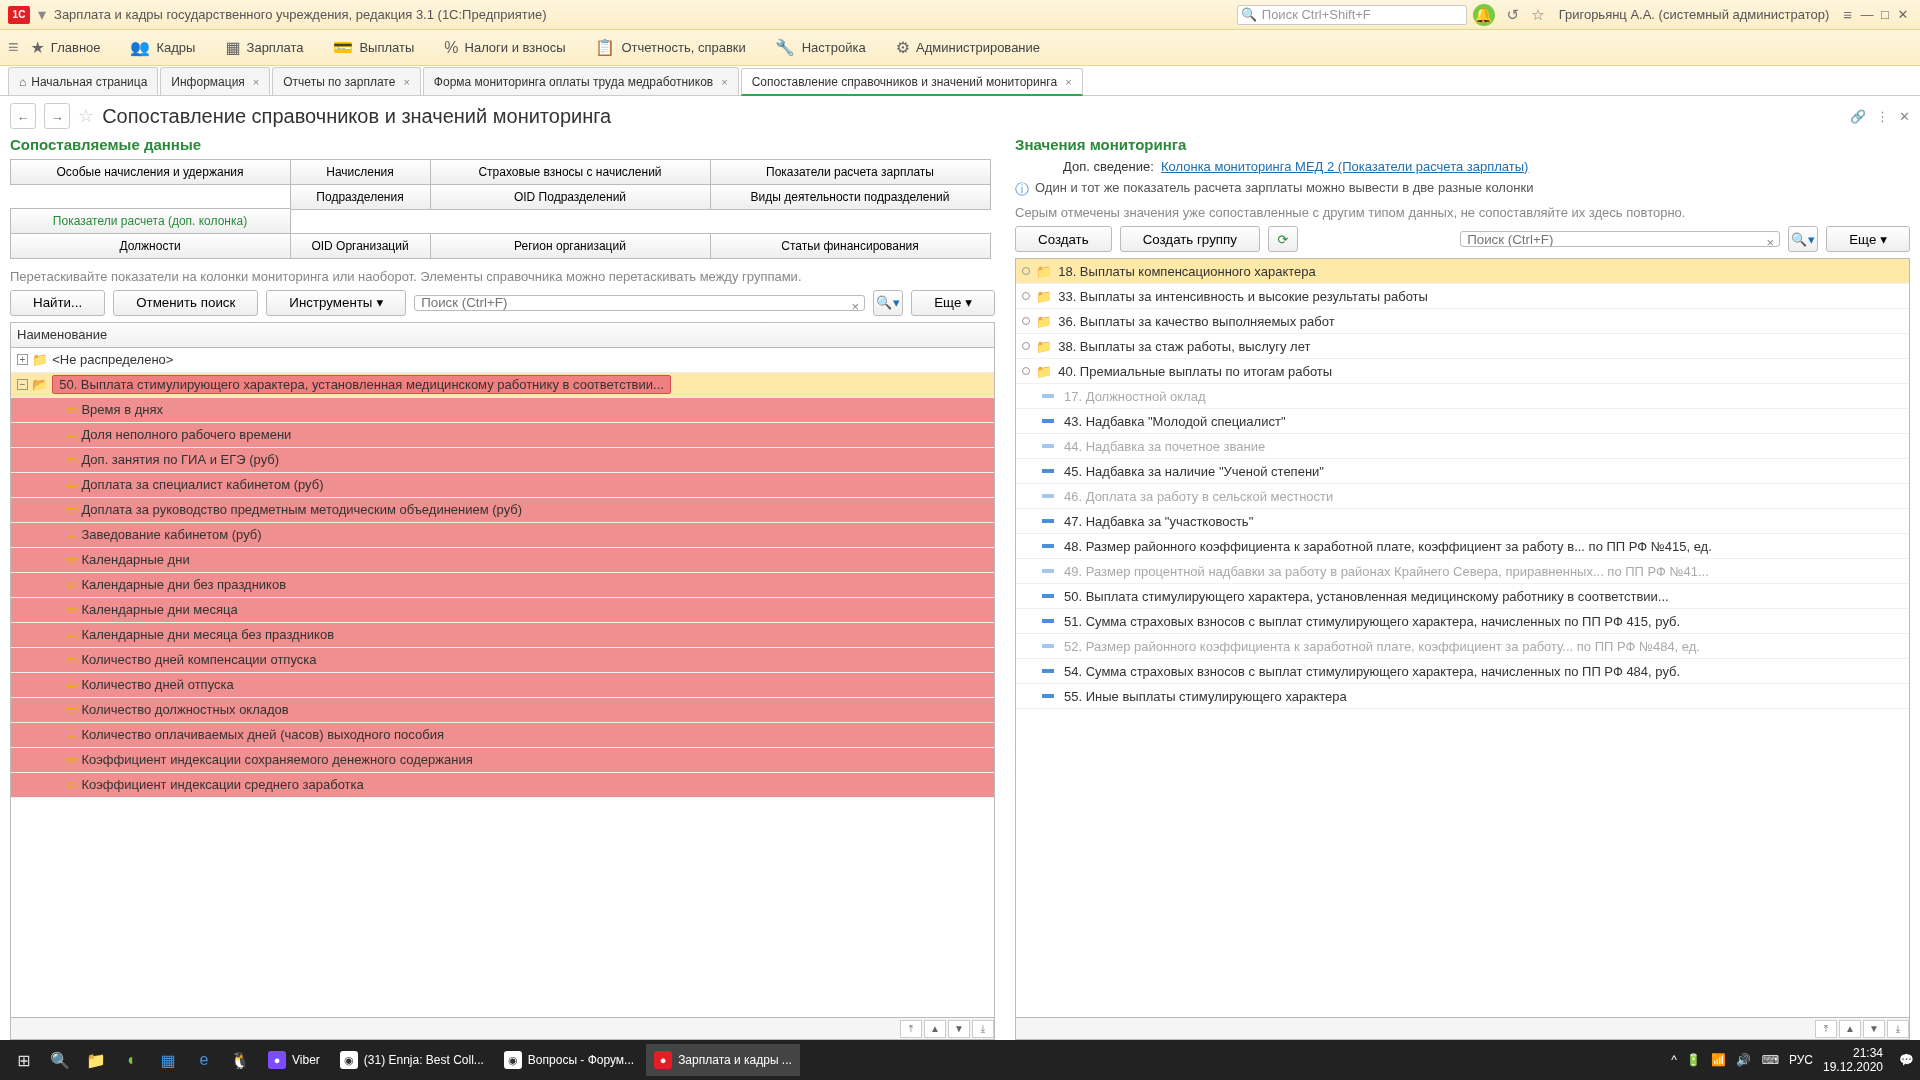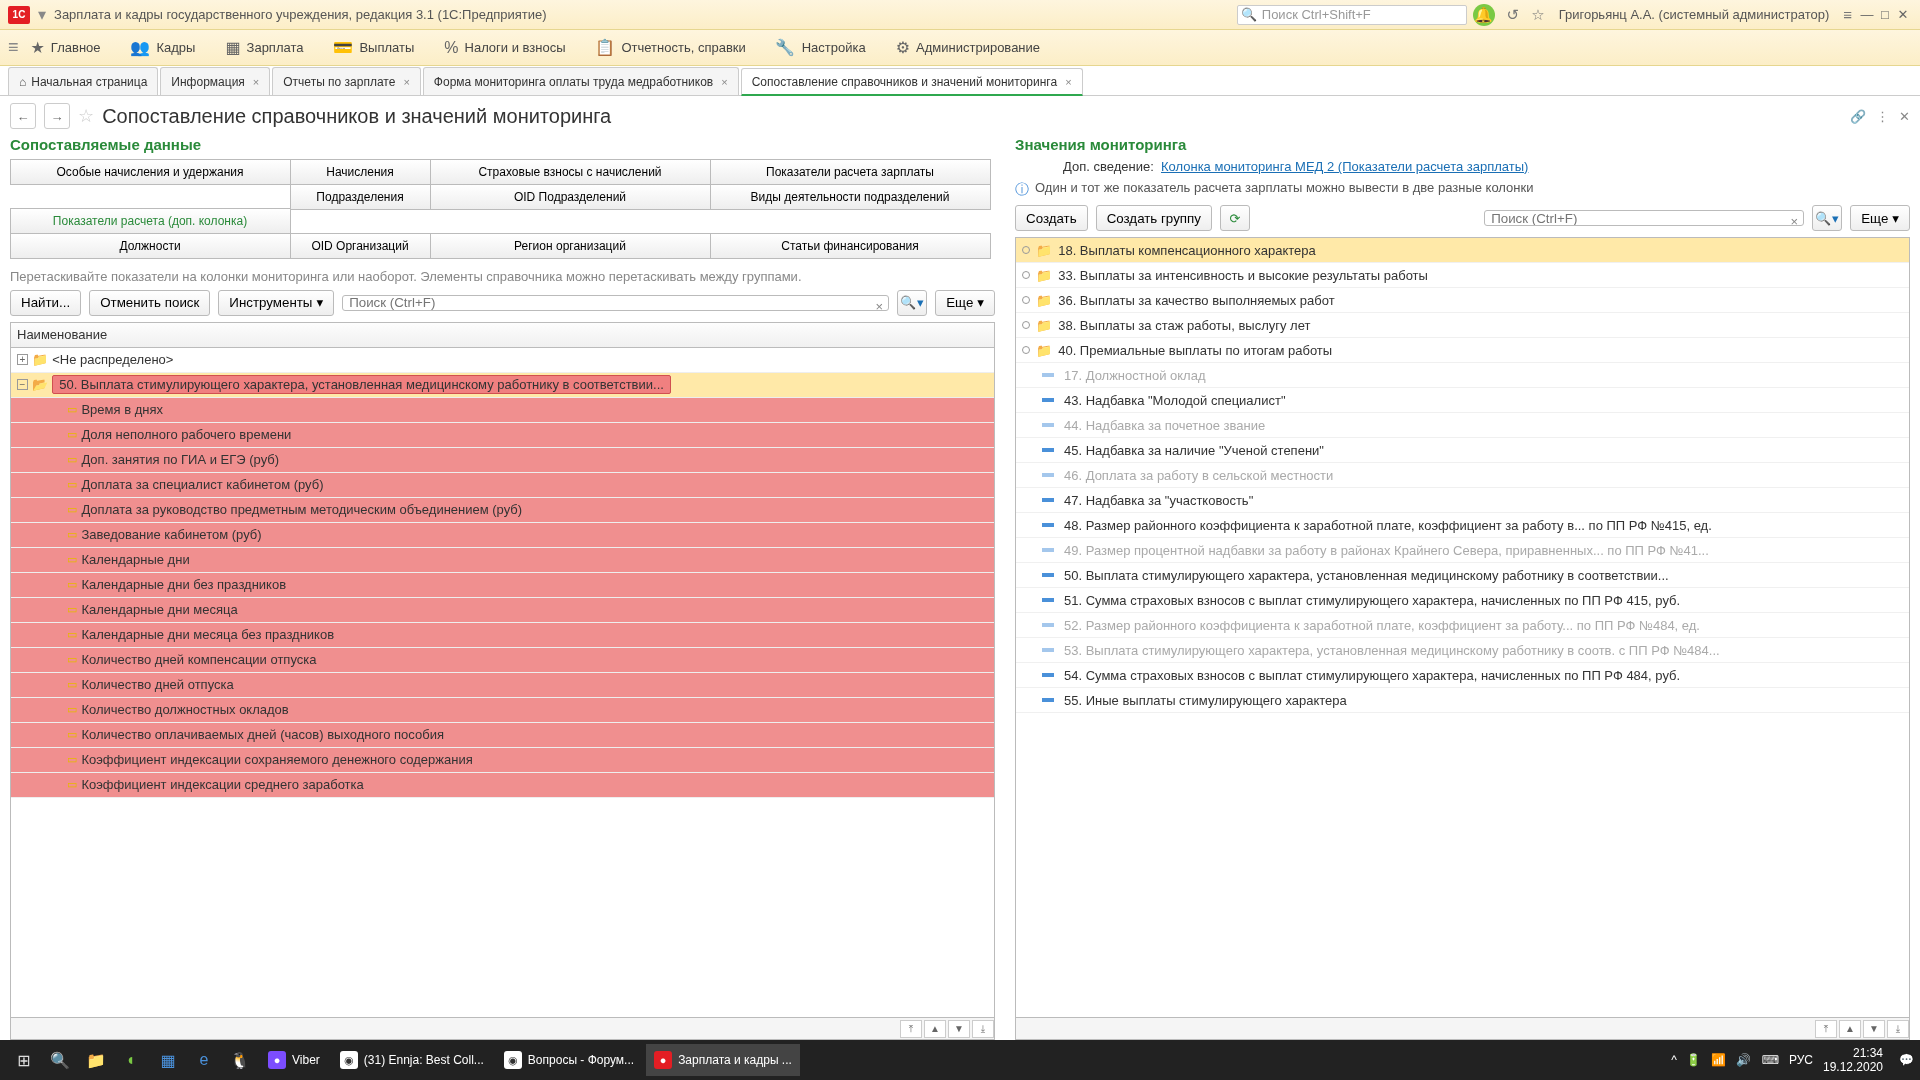--- a/index.html
+++ b/index.html
@@ -44,21 +44,21 @@
 .info-line { display:flex; align-items:flex-start; gap:6px; color:#555; margin-bottom:6px;}
 .info-line .info-ic{color:#4a90d9; font-size:14px; margin-top:1px;}
 .gray-hint { color:#8a8a8a; margin-bottom:6px;}
 
 .btn-grid { display:grid; grid-template-columns: 280px 140px 280px 280px; gap:0; margin-bottom:6px;}
 .btn-grid button { height:26px; border:1px solid #bbb; background:linear-gradient(#fff,#eee); font-size:12px; cursor:pointer; margin:-0.5px;}
 .btn-grid button.sel { color:#2a8a3a;margin-top:24px; }
 
 .note { color:#888; margin:4px 0 6px;}
 .toolbar-row { display:flex; align-items:center; gap:8px; margin-bottom:6px;}
-.toolbar-row .btn { height:26px; padding:0 10px; border:1px solid #bbb; background:linear-gradient(#fff,#eee); border-radius:3px; cursor:pointer; display:flex; align-items:center; gap:4px;}
+.toolbar-row .btn { height:26px; padding:0 22px; border:1px solid #bbb; background:linear-gradient(#fff,#eee); border-radius:3px; cursor:pointer; display:flex; align-items:center; gap:4px;}
 .toolbar-row .search-wrap { flex:1; position:relative;}
 .toolbar-row .search-wrap input { width:100%; height:16px; border:1px solid #bbb; padding:0 24px 0 6px; border-radius:3px;}
 .toolbar-row .search-wrap .clr { position:absolute; right:6px; top:4px; color:#888; cursor:pointer;}
 .toolbar-row .icon-btn { width:30px; height:26px; border:1px solid #bbb; background:linear-gradient(#fff,#eee); border-radius:3px; display:flex;align-items:center;justify-content:center; color:#1a6fb5;}
 
 .tree-header { height:26px; border:1px solid #bbb; background:linear-gradient(#fdfdfd,#f0f0f0); display:flex; align-items:center; padding:0 6px;}
 .tree-body { flex:1; border:1px solid #bbb; border-top:none; overflow:auto; background:#fff;}
 .tree-row { height:25px; display:flex; align-items:center; padding-left:6px; border-bottom:1px solid #eee;}
 .tree-row .exp { width:14px; text-align:center; color:#666; font-size:10px;}
 .tree-row .exp.sq { border:1px solid #999; width:11px;height:11px;line-height:9px;}
@@ -305,20 +305,21 @@
   <div class="right-pane">
     <div class="section-title">Значения мониторинга</div>
     <div class="link-line">
       <span>Доп. сведение:</span>&nbsp;
       <a href="#">Колонка мониторинга МЕД 2 (Показатели расчета зарплаты)</a>
     </div>
     <div class="info-line">
       <span class="info-ic">ⓘ</span>
       <span style="max-width:500px;">Один и тот же показатель расчета зарплаты можно вывести в две разные колонки</span>
     </div>
+    <div class="gray-hint">Серым отмечены значения уже сопоставленные с другим типом данных, не сопоставляйте их здесь повторно.</div>
     <div class="toolbar-row">
       <button class="btn">Создать</button>
       <button class="btn">Создать группу</button>
       <div class="icon-btn" style="color:#2a8a3a;">⟳</div>
       <div style="flex:1"></div>
       <div class="search-wrap" style="flex:0 0 320px;">
         <input placeholder="Поиск (Ctrl+F)" style="">
         <span class="clr">×</span>
       </div>
       <div class="icon-btn">🔍▾</div>
@@ -386,24 +387,20 @@
           <span class="val-ic"></span>
           <span>50. Выплата стимулирующего характера, установленная медицинскому работнику в соответствии...</span>
         </div>
         <div class="right-tree-row">
           <span class="val-ic"></span>
           <span>51. Сумма страховых взносов с выплат стимулирующего характера, начисленных по ПП РФ 415, руб.</span>
         </div>
         <div class="right-tree-row dim">
           <span class="val-ic"></span>
           <span>52. Размер районного коэффициента к заработной плате, коэффициент за работу... по ПП РФ №484, ед.</span>
-        </div>
-        <div class="right-tree-row dim">
-          <span class="val-ic"></span>
-          <span>53. Выплата стимулирующего характера, установленная медицинскому работнику в соотв. с ПП РФ №484...</span>
         </div>
         <div class="right-tree-row">
           <span class="val-ic"></span>
           <span>54. Сумма страховых взносов с выплат стимулирующего характера, начисленных по ПП РФ 484, руб.</span>
         </div>
         <div class="right-tree-row">
           <span class="val-ic"></span>
           <span>55. Иные выплаты стимулирующего характера</span>
         </div>
       </div>

